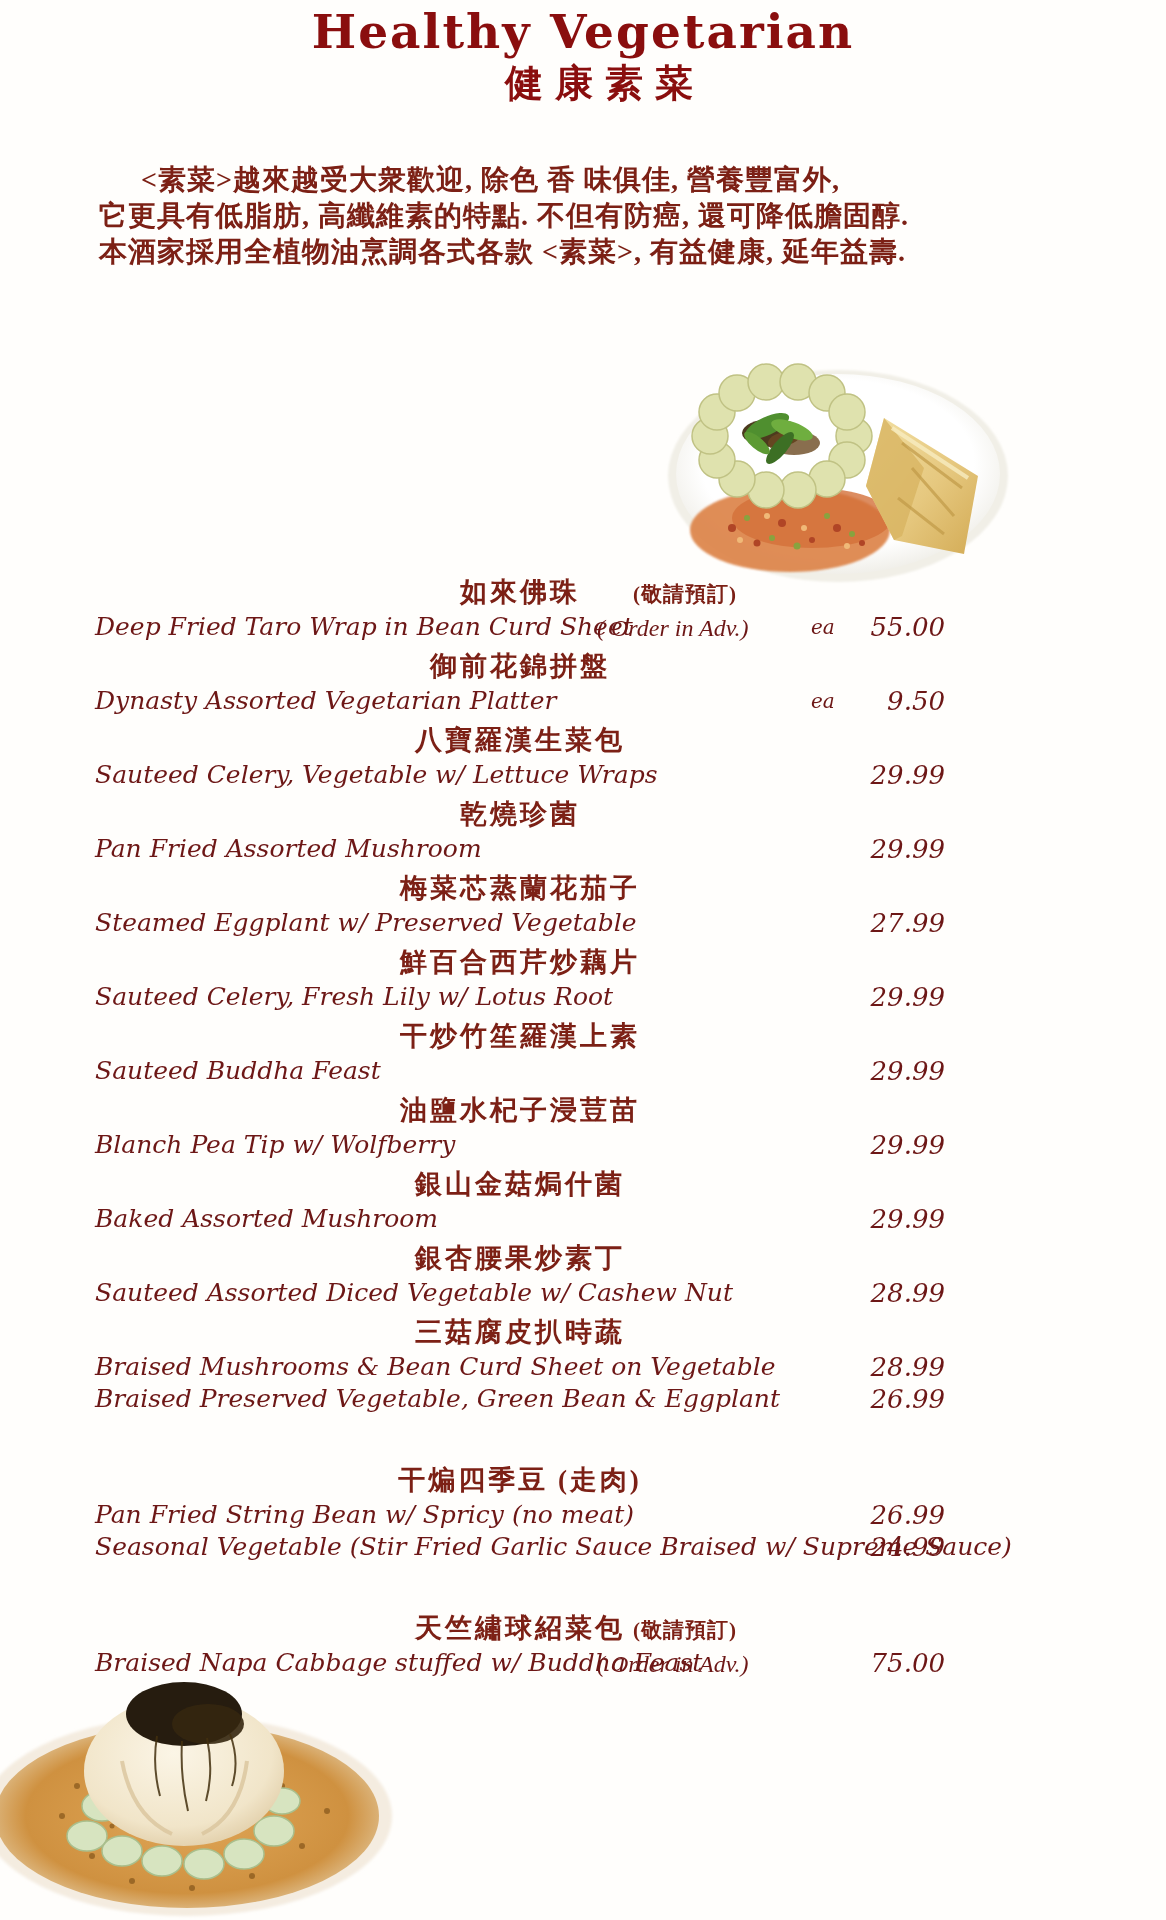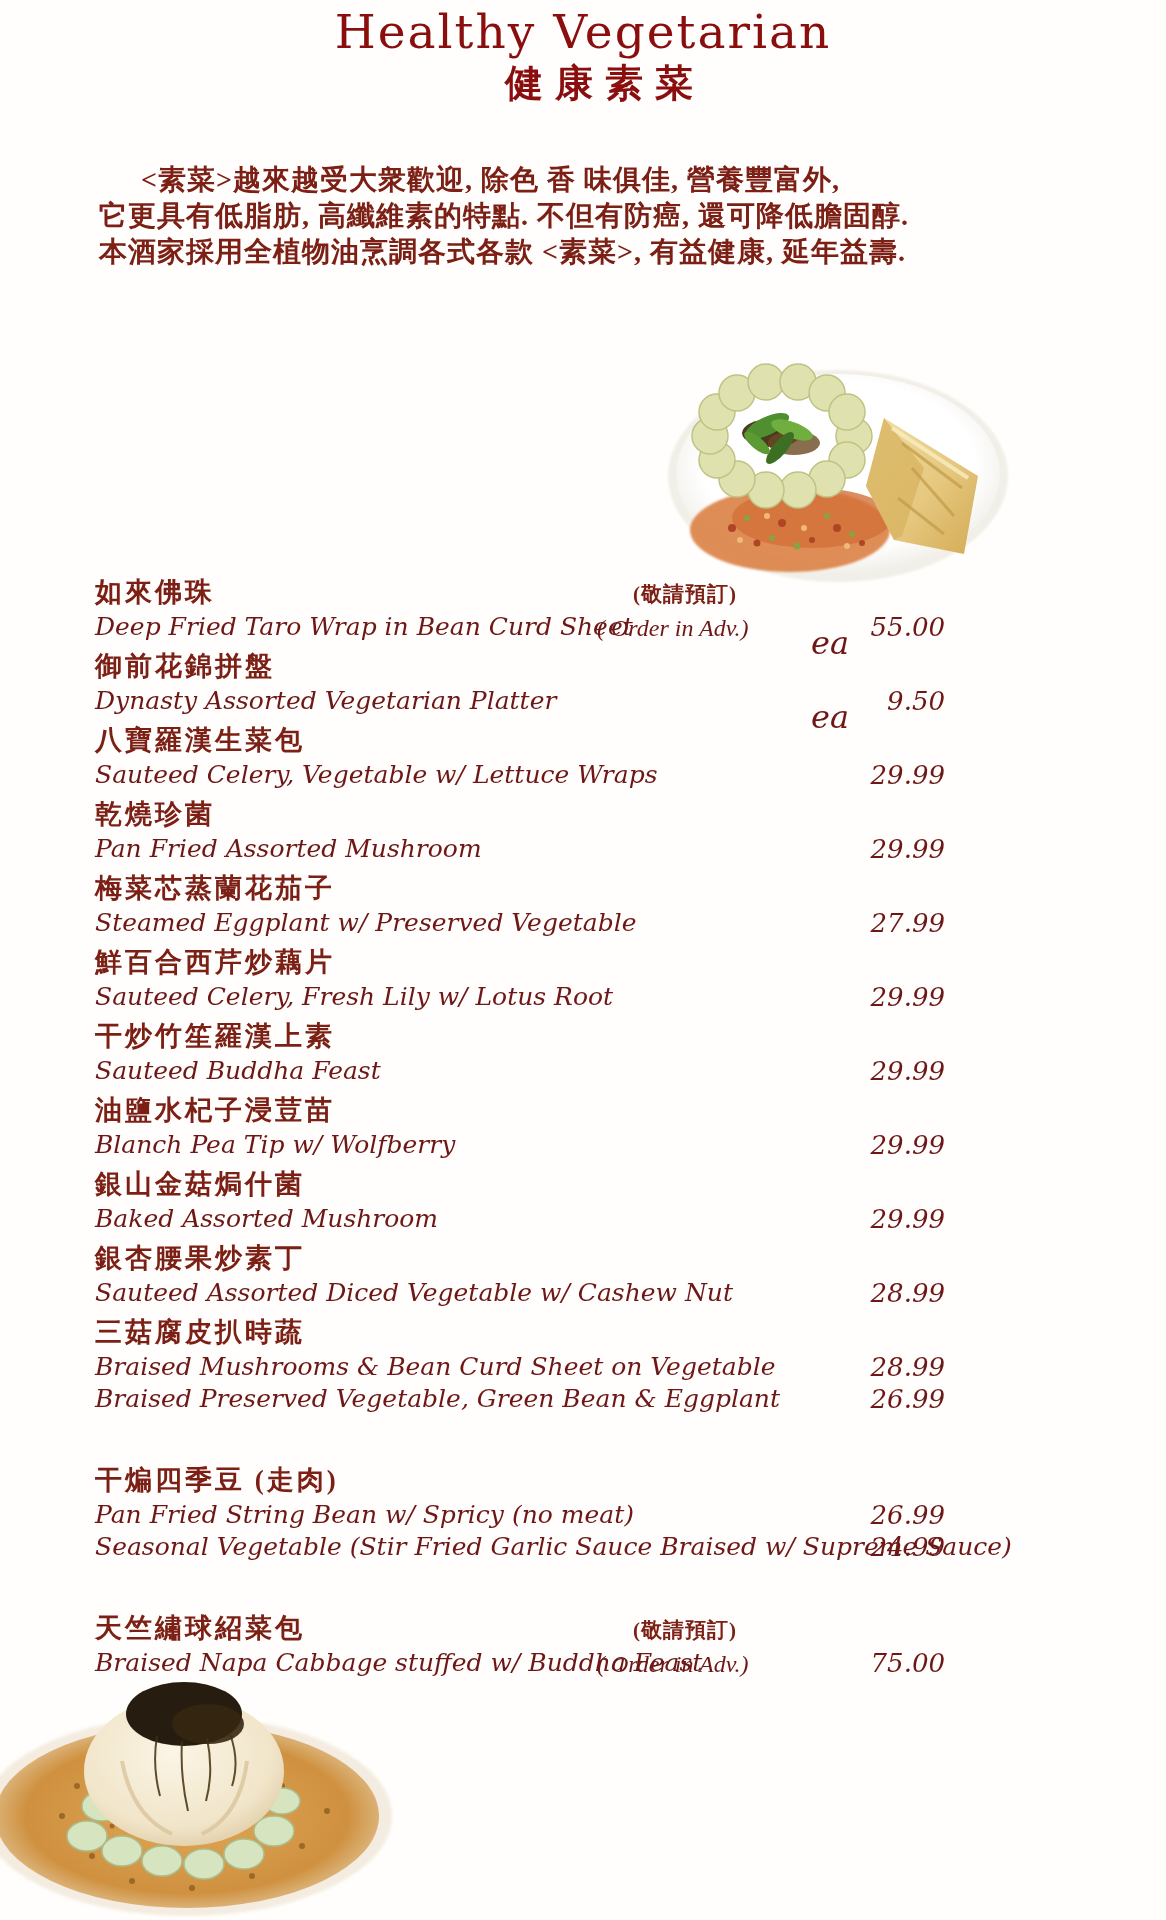--- a/index.html
+++ b/index.html
@@ -14,21 +14,21 @@
     margin:0 auto;
     background:#fffefc;
     overflow:hidden;
     font-family:"Liberation Serif", serif;
   }
   
   .title{
     position:absolute;top:4px;left:0;width:100%;
     text-align:center;
     font-family:"DejaVu Serif", serif;
-    font-size:47px;font-weight:normal;
+    font-size:47px;font-weight:bold;
     letter-spacing:2px;
     color:var(--accent,#8a0e0e);
   }
   .subtitle{
     position:absolute;top:58px;left:0;width:100%;
     text-align:center;
     font-size:38px;font-weight:600;
     letter-spacing:12px;text-indent:12px;
     color:var(--accent,#8a0e0e);
     padding-left:16px;
@@ -45,39 +45,40 @@
   
   .menu{
     position:absolute;top:570px;left:95px;width:850px;
   }
   .row{position:relative;height:74px;}
   .cn-line{
     position:relative;height:42px;line-height:44px;
     font-size:27px;font-weight:600;letter-spacing:3px;
     color:var(--cn-text,#7c2015);
     white-space:nowrap;
+    text-align:center;
   }
   .en-line{
     position:relative;height:32px;line-height:30px;
     font-family:"DejaVu Serif", serif;font-style:italic;
     font-size:25px;color:var(--en-text,#6d1716);
     white-space:nowrap;
   }
   .cn-note{
     position:absolute;left:520px;top:2px;
     font-size:21px;letter-spacing:1px;font-weight:600;
     color:var(--cn-text,#7c2015);
     margin-left:18px;
   }
   .en-note{
     position:absolute;left:502px;top:1px;
     font-size:24px;
     font-family:Liberation Serif, serif;
   }
-  .unit{position:absolute;left:716px;top:16px;font-size:32px;}
+  .unit{position:absolute;left:716px;top:0;font-size:20px;}
   .price{position:absolute;right:0;top:0;font-size:26px;margin-left:36px;}
   
   .photo-top{position:absolute;left:662px;top:348px;width:356px;height:246px;}
   .photo-bottom{position:absolute;left:-18px;top:1666px;width:424px;height:254px;}
   svg{display:block;width:100%;height:100%;}
 </style>
 </head>
 <body>
 
 <div class="page">

